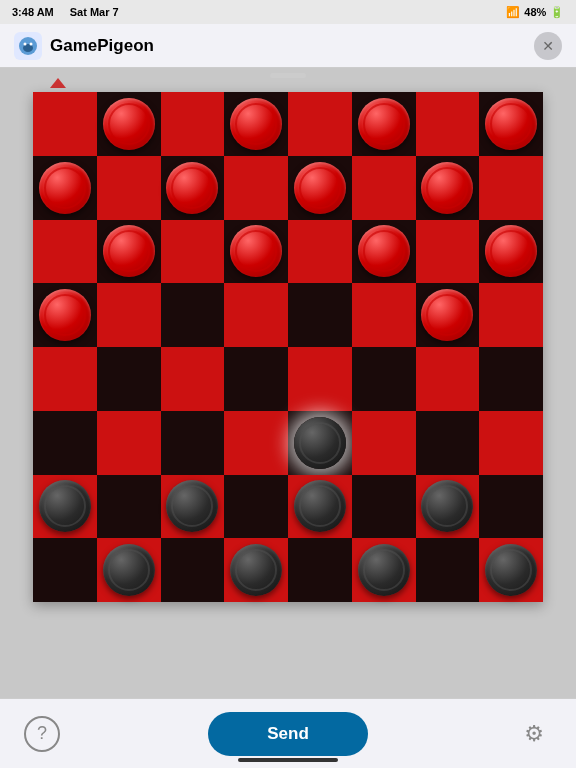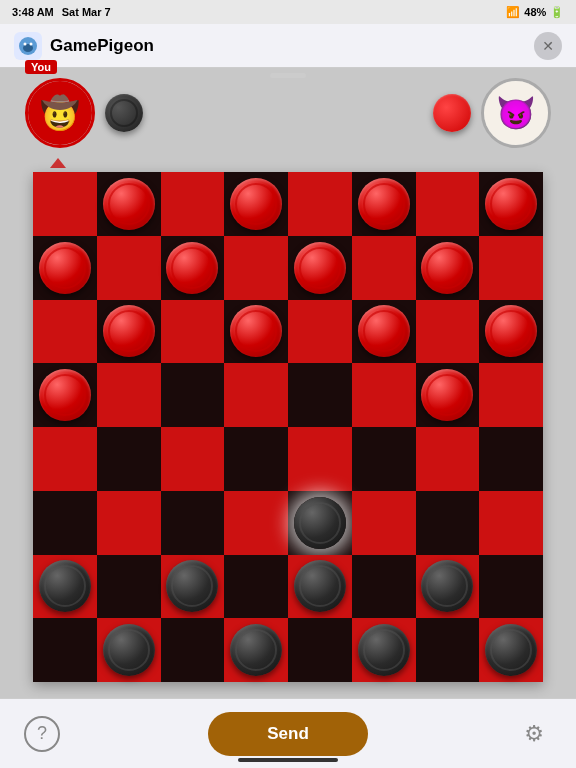--- a/index.html
+++ b/index.html
@@ -18,21 +18,21 @@
       height: 24px;
       background: #e8e8e8;
       display: flex;
       align-items: center;
       justify-content: space-between;
       padding: 0 12px;
       font-size: 11px;
       font-weight: 600;
       color: #000;
     }
-    #status-left { display: flex; align-items: flex-start; gap: 8px; }
+    #status-left { display: flex; align-items: flex-start; gap: 16px; }
     #status-right { display: flex; align-items: center; gap: 4px; }
 
     
     #nav-bar {
       width: 100%;
       height: 44px;
       background: #f2f2f7;
       display: flex;
       align-items: center;
       justify-content: space-between;
@@ -249,21 +249,21 @@
       align-items: center;
       justify-content: space-between;
       padding: 0 24px;
       border-top: 1px solid #ccc;
       position: absolute;
       bottom: 0;
     }
     #send-btn {
       width: 160px;
       height: 44px;
-      background: #a16207;
+      background: #0369a1;
       border-radius: 22px;
       display: flex;
       align-items: center;
       justify-content: center;
       color: white;
       font-size: 17px;
       font-weight: 600;
       cursor: pointer;
     }
     #help-btn {
@@ -341,41 +341,20 @@
     <span id="nav-title">GamePigeon</span>
   </div>
   <div id="nav-close">
     <span>✕</span>
   </div>
 </div>
 
 <div id="main-content">
   <div id="drag-pill"></div>
 
-  <div id="players-row">
-
-    <div class="player-section" style="position:relative;">
-      <div style="position:relative; display:inline-block;">
-        <div class="player-you-label">You</div>
-        <div class="player-avatar">
-          <div class="player-avatar-inner">🤠</div>
-        </div>
-      </div>
-      <div class="checker-indicator">
-        <div class="checker-inner-ring"></div>
-      </div>
-    </div>
-
-    <div class="player-section">
-      <div class="checker-indicator-red"></div>
-      <div class="player-avatar" style="border-color:#aaa;">
-        <div class="player2-avatar-inner">😈</div>
-      </div>
-    </div>
-  </div>
 
   <div id="turn-indicator" style="align-self:flex-start; margin-left: 30px;">
     <div class="turn-arrow"></div>
   </div>
 
   <div id="board-container">
     <div id="board">
         <div class="cell cell-red"></div>
         <div class="cell cell-black">
           <div class="piece-red"></div>

